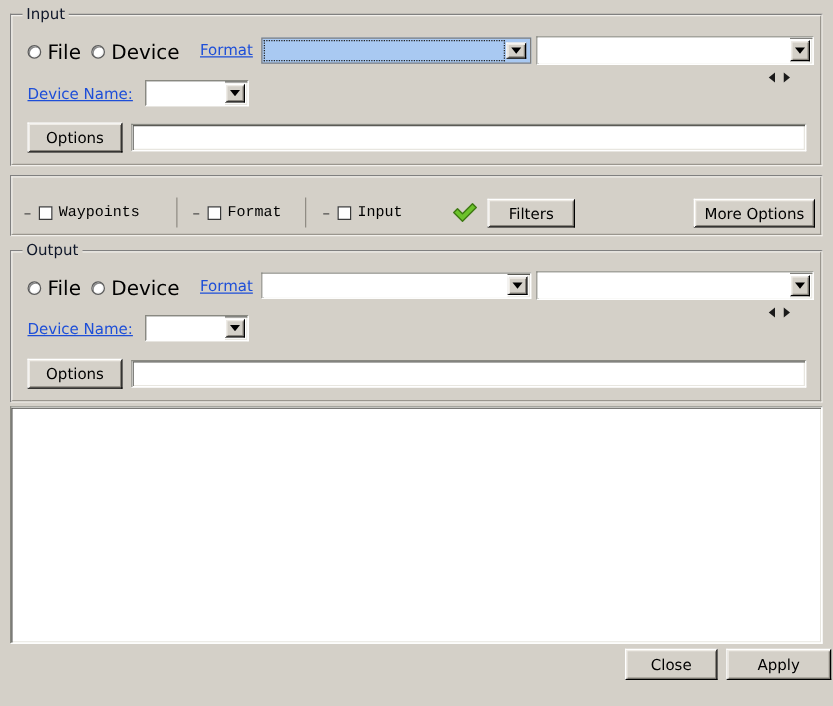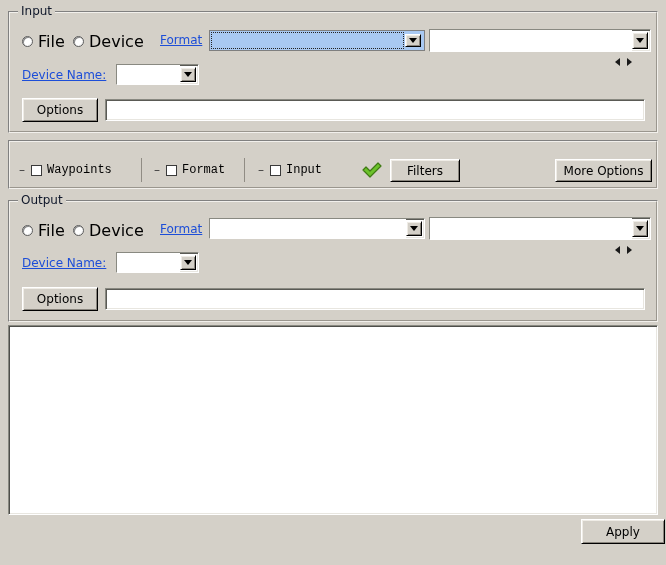--- a/index.html
+++ b/index.html
@@ -386,15 +386,16 @@
       <span class="tri-down"></span>
     </div>
   </div>
 
   <button class="btn" style="left:22px; top:287px; width:76px; height:24px;">Options</button>
 
   <div class="textinput" style="left:105px; top:288px; width:540px; height:22px;"></div>
 
   <div class="logpanel" style="left:8px; top:325px; width:650px; height:190px;"></div>
 
+  <button class="btn" style="left:500px; top:519px; width:74px; height:25px;">Close</button>
   <button class="btn" style="left:581px; top:519px; width:84px; height:25px;">Apply</button>
 
 </div>
 
 </body></html>

